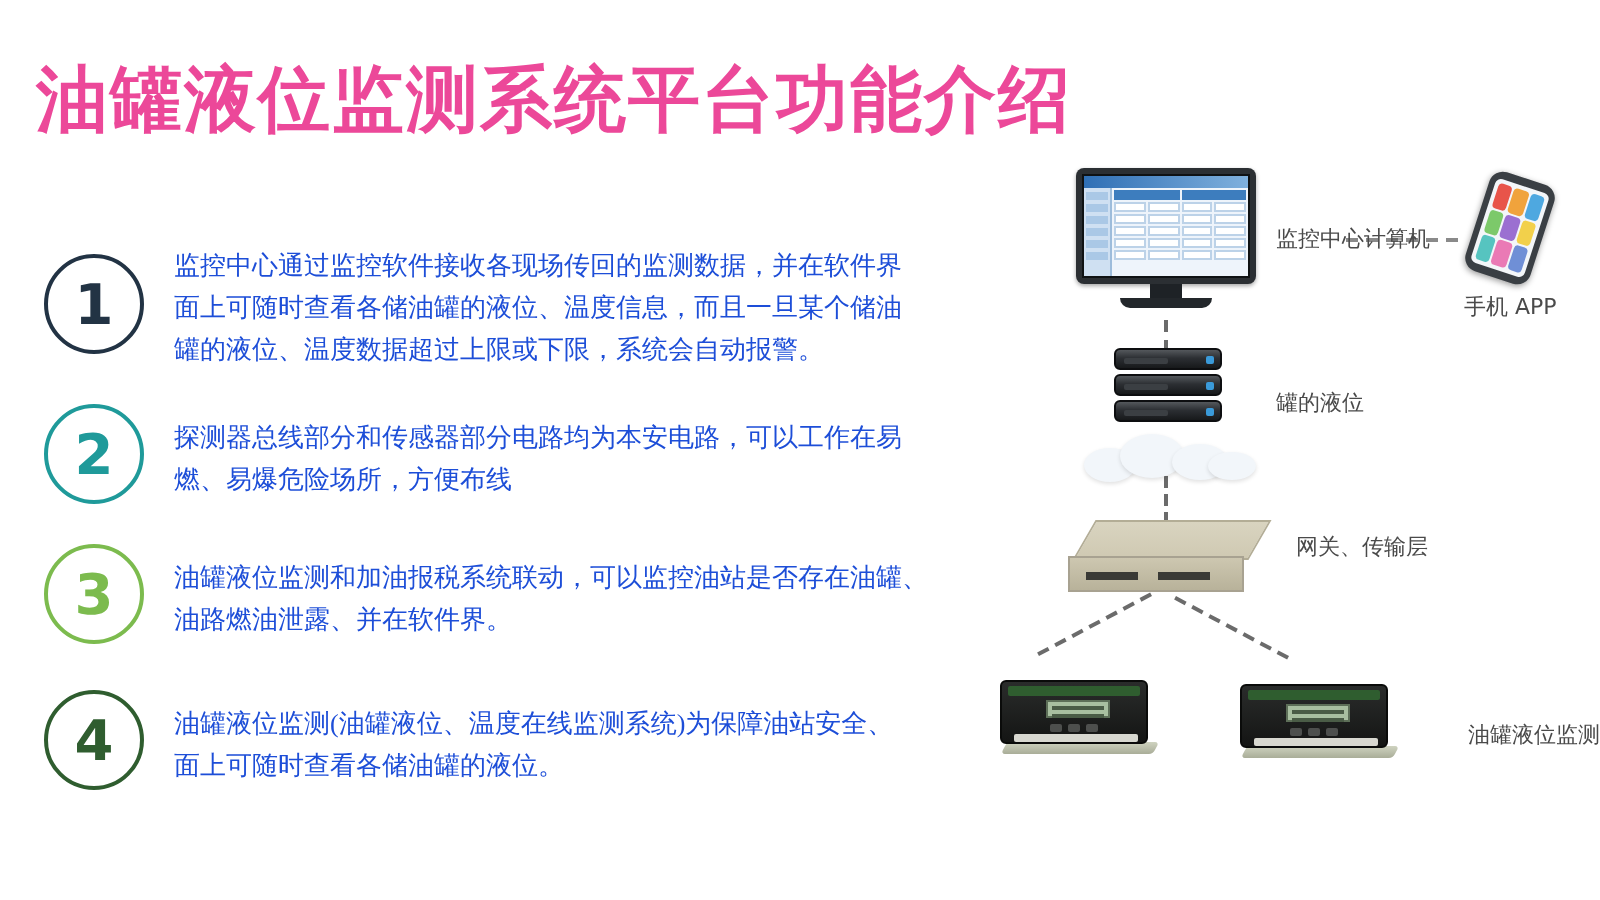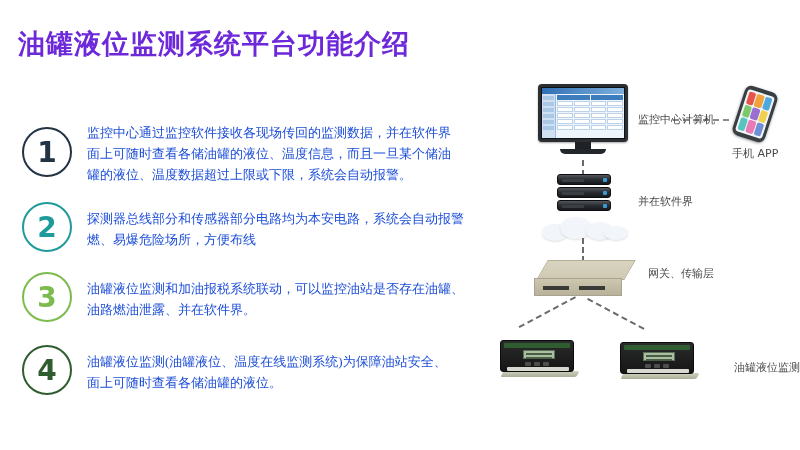--- a/index.html
+++ b/index.html
@@ -7,21 +7,21 @@
     width:800px;height:450px;
     background:#ffffff;
     font-family:"DejaVu Sans","Liberation Sans",sans-serif;
     overflow:hidden;position:relative;
   }
   .page{position:relative;width:800px;height:450px;}
 
   
   .title{
     position:absolute;left:18px;top:26px;
-    font-size:27px;font-weight:bold;color:#6d28d9;
+    font-size:36px;font-weight:bold;color:#ec4899;
     letter-spacing:1px;white-space:nowrap;
   }
 
   
   .features{position:absolute;left:0;top:110px;width:500px;}
   .feature{position:relative;display:block;}
   .f-circle{
     position:absolute;left:22px;
     width:50px;height:50px;border-radius:50%;
     border:2px solid #223344;box-sizing:border-box;
@@ -172,21 +172,21 @@
 
     <div class="feature" id="feat0">
       <div class="f-circle" style="border-color: rgb(34, 51, 68); color: rgb(34, 51, 68);">1</div>
       <div class="f-text">监控中心通过监控软件接收各现场传回的监测数据，并在软件界
 面上可随时查看各储油罐的液位、温度信息，而且一旦某个储油
 罐的液位、温度数据超过上限或下限，系统会自动报警。</div>
     </div>
 
     <div class="feature" id="feat1">
       <div class="f-circle" style="border-color: rgb(31, 154, 154); color: rgb(31, 154, 154);">2</div>
-      <div class="f-text">探测器总线部分和传感器部分电路均为本安电路，系统会自动报警
+      <div class="f-text">探测器总线部分和传感器部分电路均为本安电路，可以工作在易
 燃、易爆危险场所，方便布线</div>
     </div>
 
     <div class="feature" id="feat2">
       <div class="f-circle" style="border-color: rgb(124, 187, 78); color: rgb(124, 187, 78);">3</div>
       <div class="f-text">油罐液位监测和加油报税系统联动，可以监控油站是否存在油罐、
 油路燃油泄露、并在软件界。</div>
     </div>
 
     <div class="feature" id="feat3">
@@ -304,21 +304,21 @@
           <span></span>
           <em></em>
         </div>
     </div>
     <div class="cloud">
       <b class="c1"></b>
         <b class="c2"></b>
         <b class="c3"></b>
         <b class="c4"></b>
     </div>
-    <div class="dlabel" style="left:158px;top:124px;">并在软件界</div>
+    <div class="dlabel" style="left:158px;top:124px;">罐的液位</div>
 
     <div class="gateway">
       <div class="gw-top"></div>
       <div class="gw-front">
         <i class="p1"></i>
         <i class="p2"></i>
       </div>
     </div>
     <div class="dlabel" style="left:168px;top:196px;">网关、传输层</div>
 

